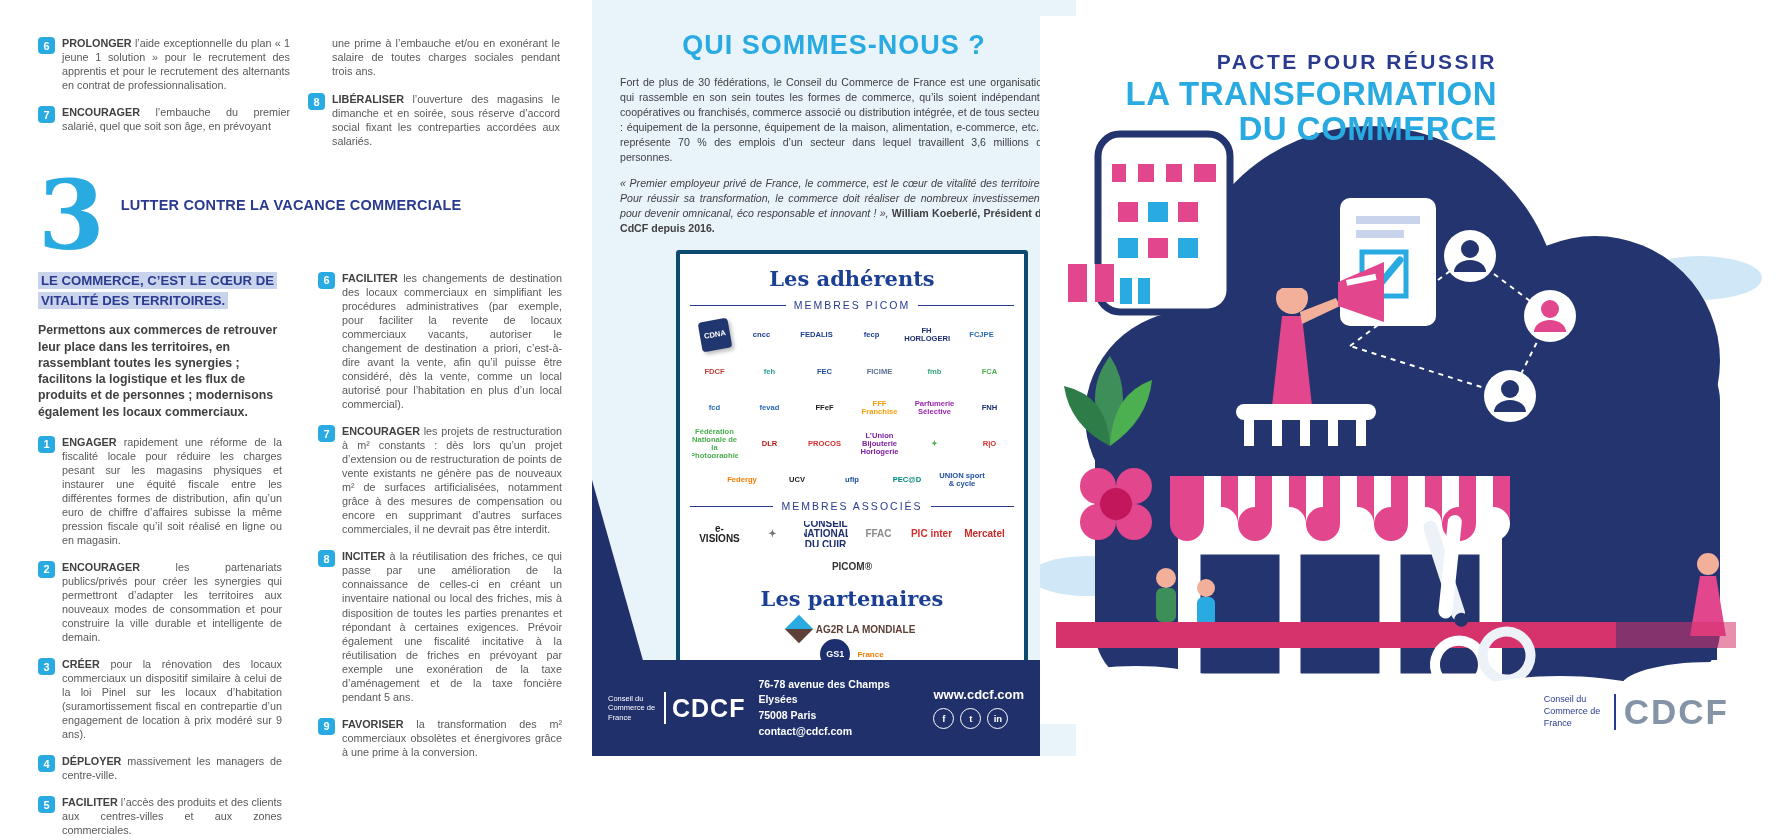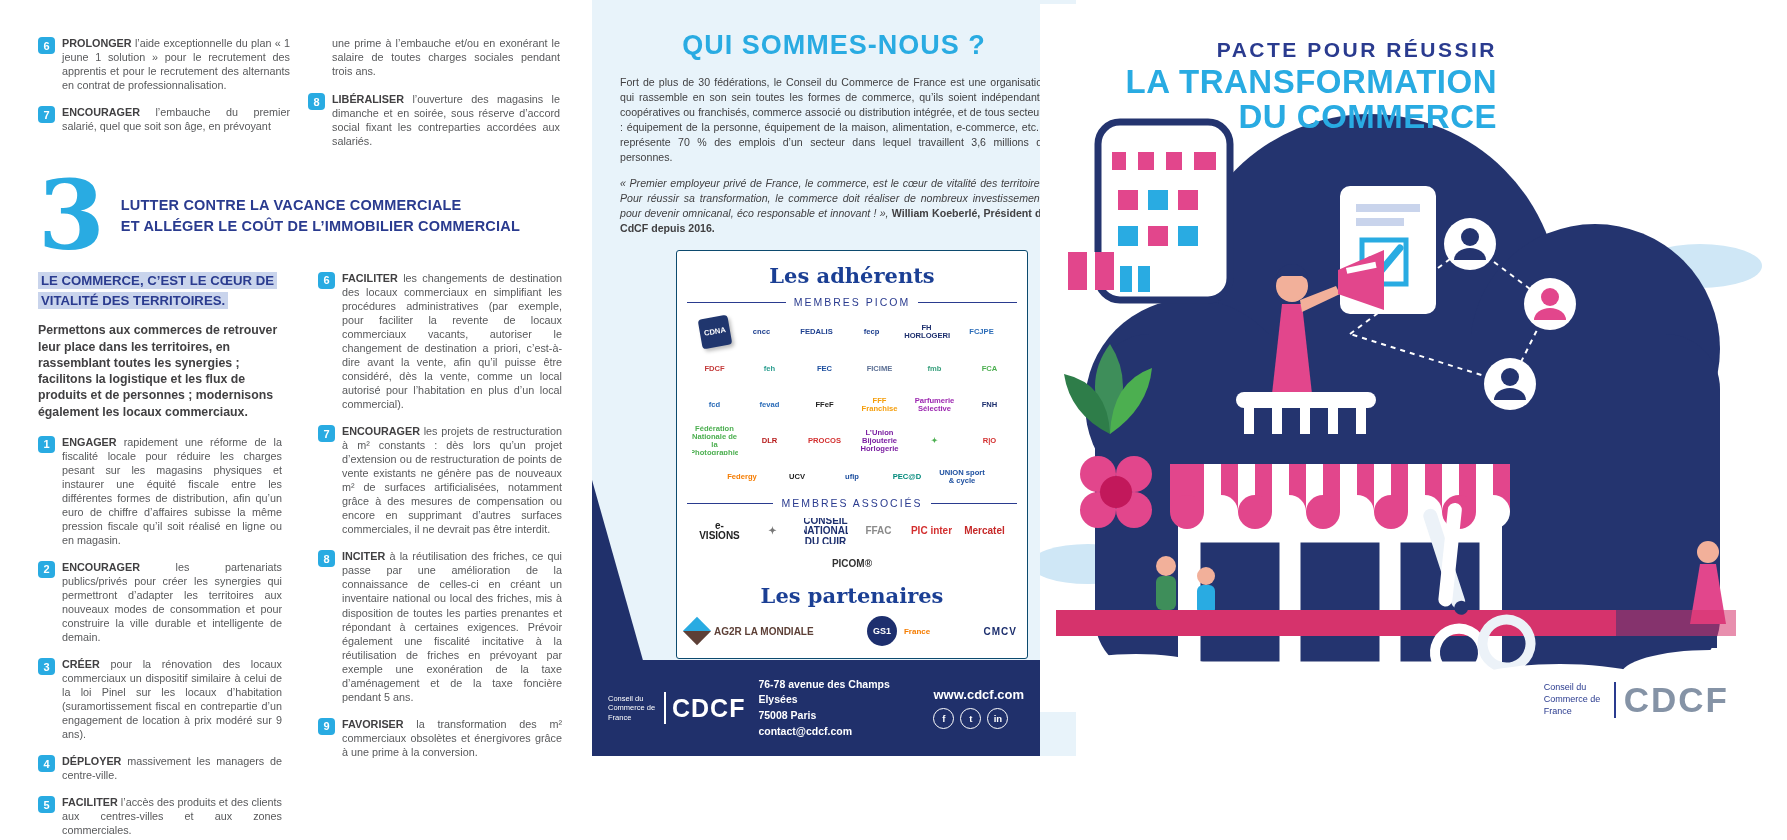--- a/index.html
+++ b/index.html
@@ -34,32 +34,32 @@
   .mid-title{text-align:center;color:#29ABE2;font-size:27px;font-weight:800;letter-spacing:1px;margin:0 0 14px;}
   .mid-para{font-size:10.6px;line-height:1.42;text-align:justify;color:#414042;margin:0 0 11px;}
   .mid-quote{font-size:10.6px;line-height:1.42;text-align:justify;color:#414042;margin:0;}
   .mid-quote i{font-style:italic;}
   .mid-quote b{font-style:normal;font-weight:bold;}
 
   .mid-triangle{position:absolute;left:592px;top:480px;width:78px;height:276px;background:#20306B;
                 clip-path:polygon(0 0,100% 100%,0 100%);z-index:1;}
 
   .card{position:relative;z-index:2;margin:14px 0 0 56px;width:352px;background:#fff;
-        border:1px solid #0c4a6e;border-radius:3px;box-sizing:border-box;padding:10px 10px 12px;}
+        border:4px solid #0c4a6e;border-radius:3px;box-sizing:border-box;padding:10px 10px 12px;}
   .card-title{font-family:"DejaVu Serif",serif;font-weight:bold;color:#1B3F94;text-align:center;
               font-size:21px;margin:2px 0 8px;}
   .mem-label{display:flex;align-items:center;gap:8px;color:#2A3B8F;font-size:10.5px;letter-spacing:2px;margin:4px 0 9px;}
   .mem-label .line{flex:1;height:1px;background:#2A3B8F;}
   .logo-grid{display:flex;flex-wrap:wrap;justify-content:center;gap:7px 9px;margin-bottom:6px;}
   .logo{width:46px;height:29px;display:flex;align-items:center;justify-content:center;text-align:center;
         font-size:7.6px;font-weight:bold;line-height:1.05;overflow:hidden;}
   .logo-cdna{background:#20366E;border-radius:4px;transform:rotate(-10deg);width:30px;height:30px;
              box-shadow:2px 3px 4px rgba(0,0,0,.25);}
   .assoc .logo{width:44px;height:26px;font-size:10px;}
-  .partner-row{display:flex;justify-content:space-between;align-items:center;margin-top:4px;}
+  .partner-row{display:flex;justify-content:flex-end;align-items:center;margin-top:4px;flex-direction:column;}
   .partner{display:flex;align-items:center;gap:7px;font-size:10px;font-weight:bold;}
   .p-diamond{width:20px;height:20px;transform:rotate(45deg);
              background:linear-gradient(135deg,#29ABE2 50%,#5D4037 50%);}
   .gs1-circle{width:30px;height:30px;border-radius:50%;background:#1D2F6E;color:#fff;display:flex;
               align-items:center;justify-content:center;font-size:9px;font-weight:bold;}
   .gs1-sub{color:#F57C00;font-size:8px;display:block;}
   .cmcv{color:#1D2F6E;letter-spacing:1px;}
 
   .mid-footer{position:absolute;left:592px;top:660px;width:448px;height:96px;background:#20306B;z-index:3;
               display:flex;align-items:center;gap:13px;box-sizing:border-box;padding:0 16px;color:#fff;}
@@ -68,21 +68,21 @@
   .f-bar{width:2px;height:32px;background:#fff;}
   .f-brand-big{font-size:25px;font-weight:bold;letter-spacing:1px;}
   .f-address{font-size:10.5px;font-weight:bold;line-height:1.5;flex:1;}
   .f-right{flex:0 0 auto;}
   .f-web{font-size:13px;font-weight:bold;margin-bottom:6px;}
   .socials{display:flex;gap:6px;}
   .soc{width:19px;height:19px;border:1.5px solid #fff;border-radius:50%;display:flex;align-items:center;
        justify-content:center;font-size:9.5px;font-weight:bold;color:#fff;}
 
   
-  .panel-right{position:absolute;left:1040px;top:4px;width:747px;height:708px;background:#fff;}
+  .panel-right{position:absolute;left:1040px;top:16px;width:747px;height:708px;background:#fff;}
   .r-title{position:absolute;right:290px;top:34px;text-align:right;z-index:5;}
   .r-t1{color:#2A3B8F;font-size:21px;letter-spacing:2.5px;font-weight:600;margin-bottom:3px;}
   .r-t2{color:#29ABE2;font-size:33px;font-weight:800;line-height:1.06;letter-spacing:.5px;}
   .r-logo{position:absolute;right:58px;top:676px;display:flex;align-items:center;gap:8px;z-index:5;}
   .r-logo-small{color:#2A3B8F;font-size:9px;line-height:1.3;width:62px;text-align:left;}
   .r-logo-bar{width:2px;height:36px;background:#2A3B8F;}
   .r-logo-big{color:#8593A6;font-size:35px;font-weight:bold;letter-spacing:2px;}
   .illus{position:absolute;left:0;top:0;z-index:1;}
 </style>
 </head>
@@ -108,21 +108,20 @@
           <span class="badge">8</span>
           <p><b class="kw">LIBÉRALISER</b> <span>l’ouverture des magasins le dimanche et en soirée, sous réserve d’accord social fixant les contreparties accordées aux salariés.</span></p>
         </div>
       </div>
     </div>
 
     <div class="sec3-head">
       <div class="big3">3</div>
       <div class="sec3-title">
         <span>LUTTER CONTRE LA VACANCE COMMERCIALE</span><br>
-        <span>ET ALLÉGER LE COÛT DE L’IMMOBILIER COMMERCIAL</span>
       </div>
     </div>
 
     <div class="sec3-cols">
       <div class="col">
         <p class="hl-wrap"><span class="highlight">LE COMMERCE, C’EST LE CŒUR DE VITALITÉ DES TERRITOIRES.</span></p>
         <p class="intro">Permettons aux commerces de retrouver leur place dans les territoires, en rassemblant toutes les synergies ; facilitons la logistique et les flux de produits et de personnes ; modernisons également les locaux commerciaux.</p>
 
         <div class="item">
           <span class="badge">1</span>

